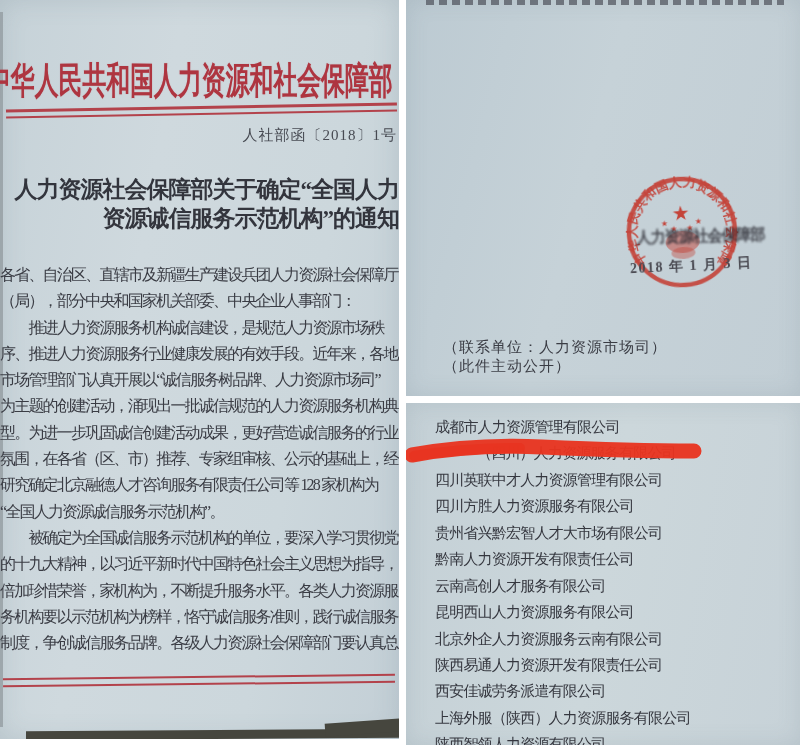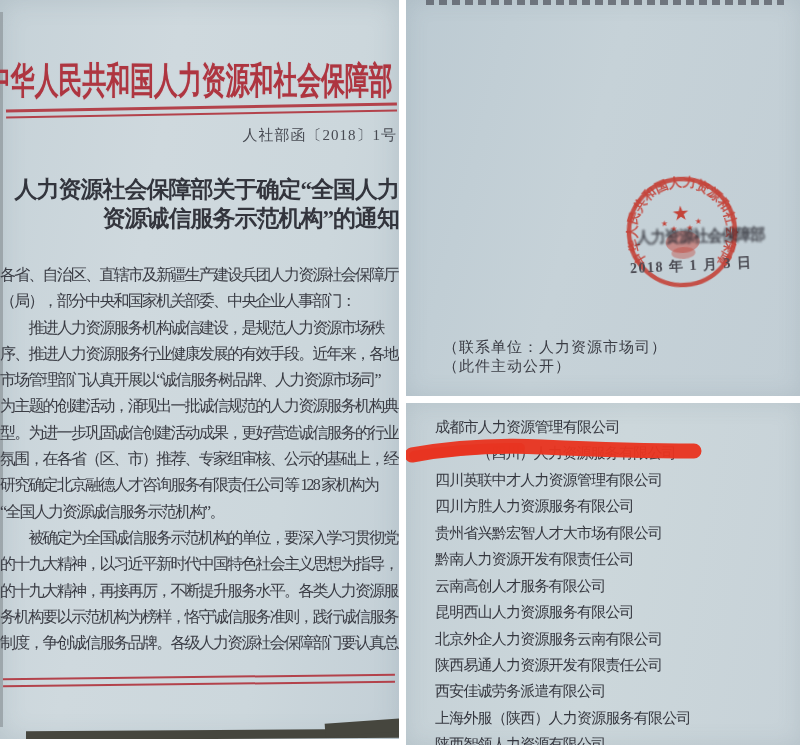--- a/index.html
+++ b/index.html
@@ -89,21 +89,21 @@
         <div class="body-line">　　推进人力资源服务机构诚信建设，是规范人力资源市场秩</div>
         <div class="body-line">序、推进人力资源服务行业健康发展的有效手段。近年来，各地</div>
         <div class="body-line">市场管理部门认真开展以“诚信服务树品牌、人力资源市场司”</div>
         <div class="body-line">为主题的创建活动，涌现出一批诚信规范的人力资源服务机构典</div>
         <div class="body-line">型。为进一步巩固诚信创建活动成果，更好营造诚信服务的行业</div>
         <div class="body-line">氛围，在各省（区、市）推荐、专家组审核、公示的基础上，经</div>
         <div class="body-line">研究确定北京融德人才咨询服务有限责任公司等 128 家机构为</div>
         <div class="body-line">“全国人力资源诚信服务示范机构”。</div>
         <div class="body-line">　　被确定为全国诚信服务示范机构的单位，要深入学习贯彻党</div>
         <div class="body-line">的十九大精神，以习近平新时代中国特色社会主义思想为指导，</div>
-        <div class="body-line">的十九大精神，再接再厉，不断提升服务水平。各类人力资源服</div>
+        <div class="body-line">倍加珍惜荣誉，家机构为，不断提升服务水平。各类人力资源服</div>
         <div class="body-line">务机构要以示范机构为榜样，恪守诚信服务准则，践行诚信服务</div>
         <div class="body-line">制度，争创诚信服务品牌。各级人力资源社会保障部门要认真总</div>
       </div>
     <div class="redline redline-bottom"></div>
     <div class="dark-strip"></div>
     <div class="dark-wedge"></div>
   </div>
 
   <div class="photo photo-rt">
     <div class="clipped-strip"></div>

